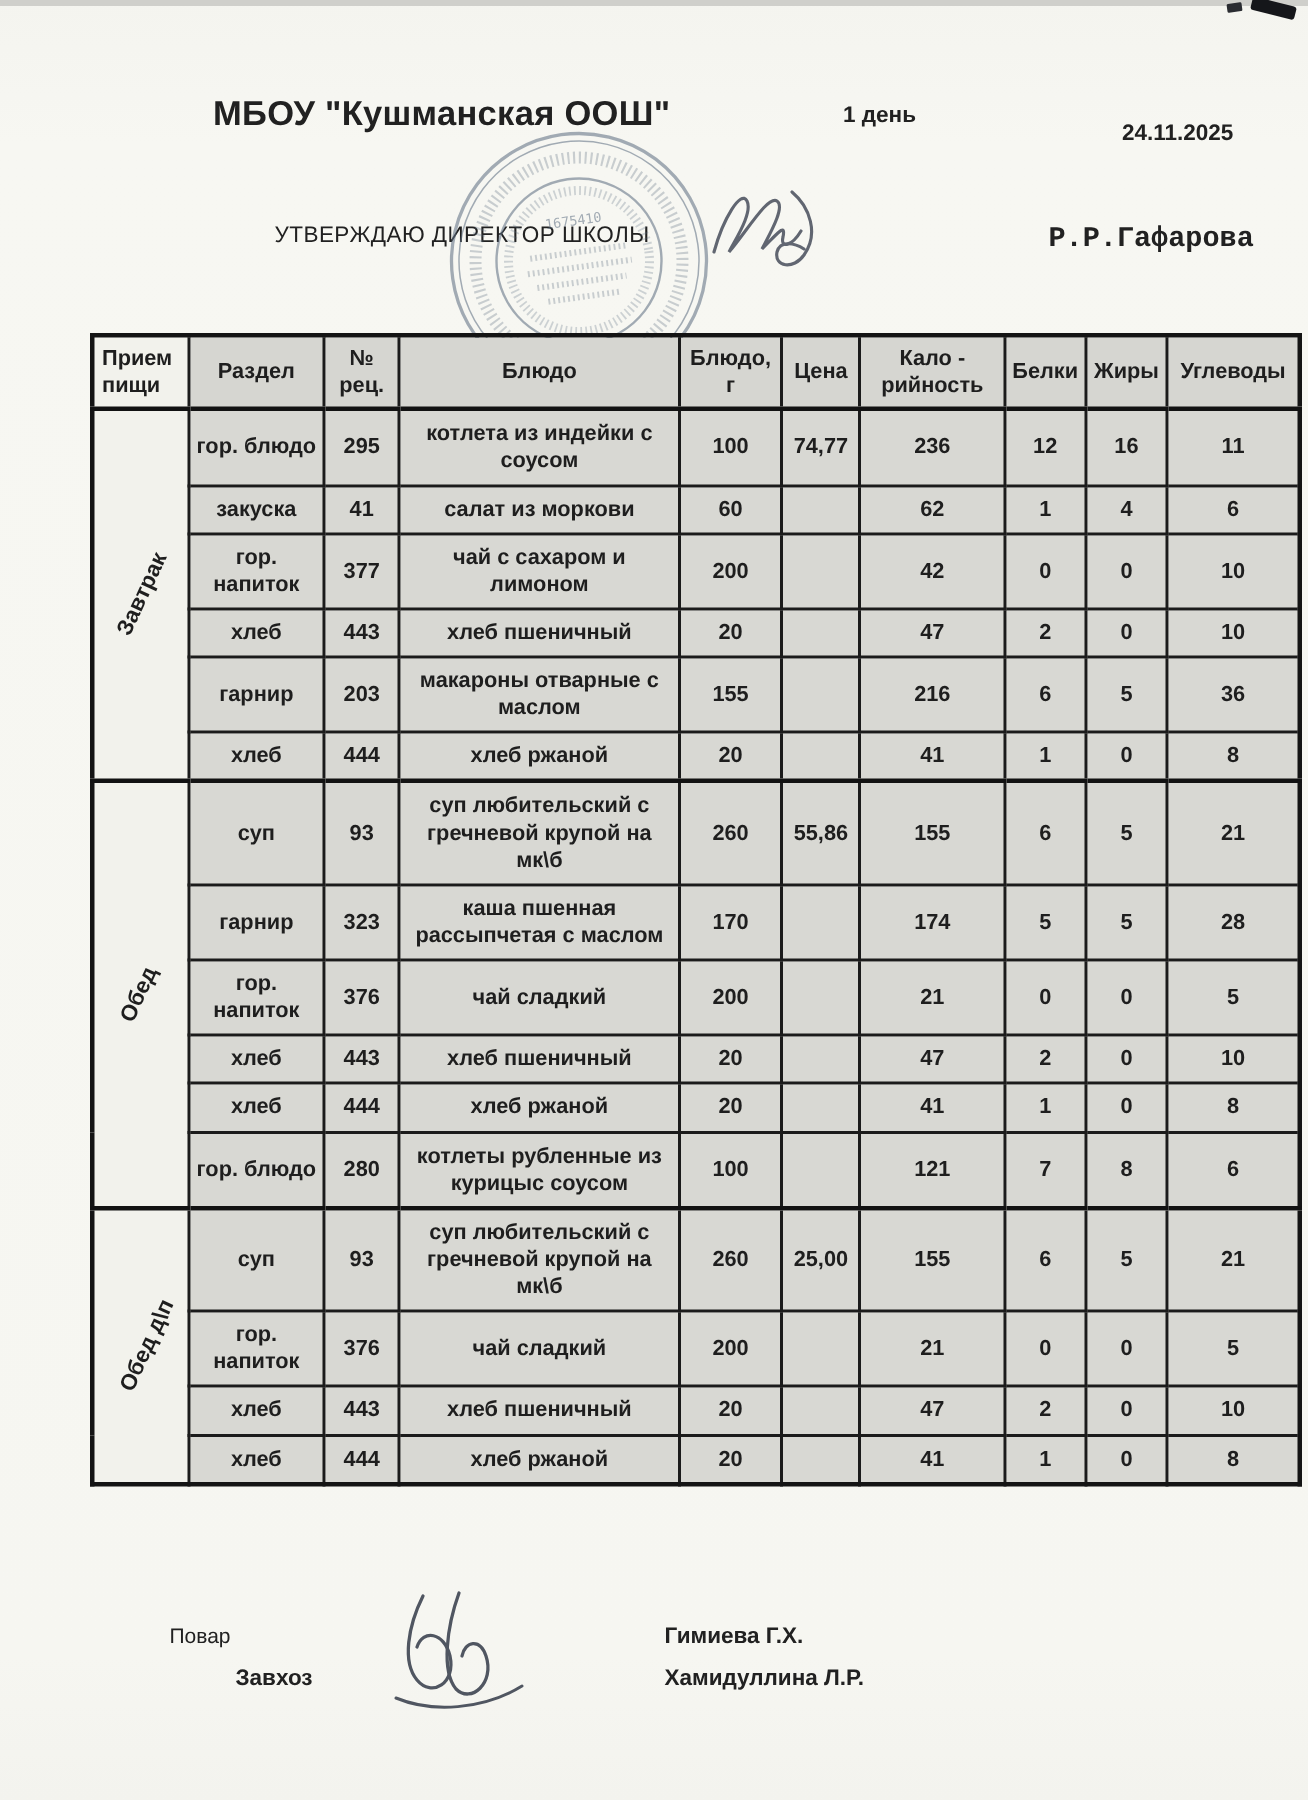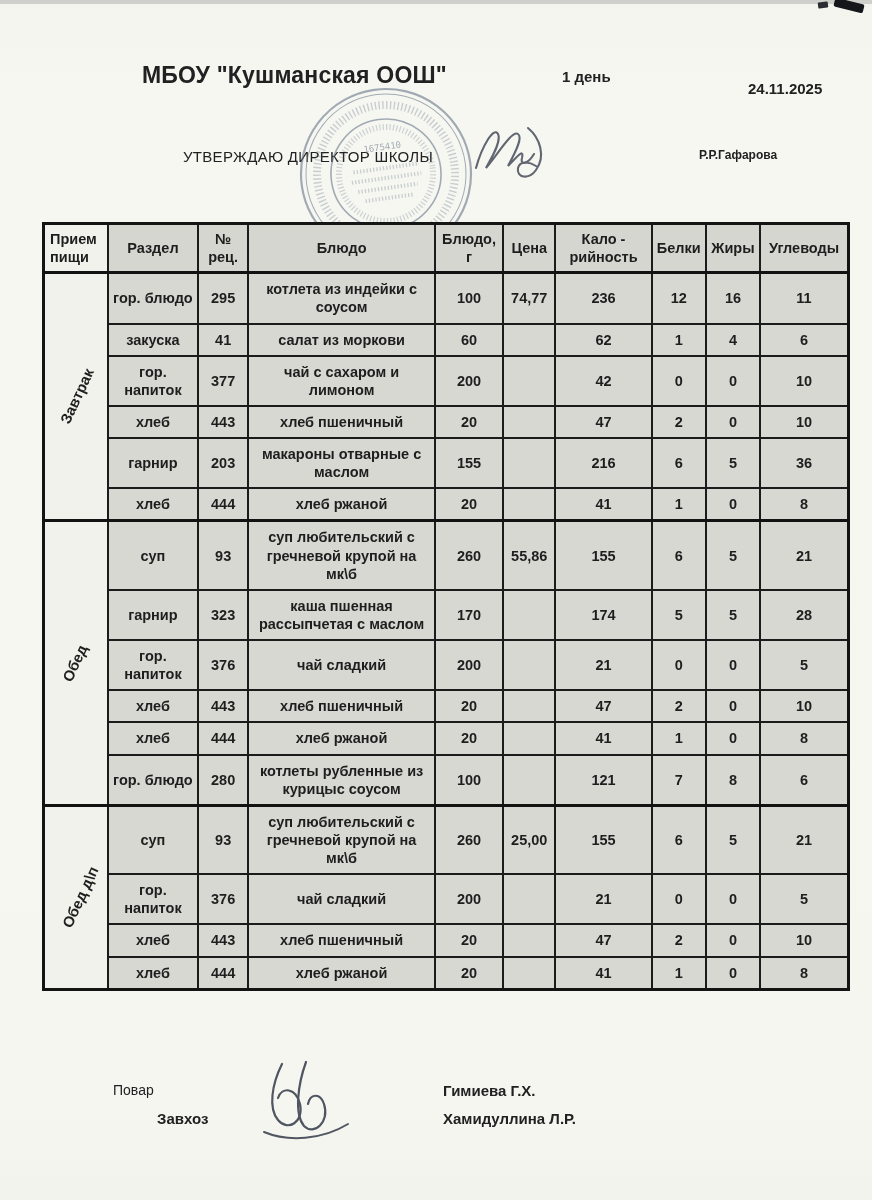--- a/index.html
+++ b/index.html
@@ -9,27 +9,27 @@
     font-family:"Liberation Sans", sans-serif; color:#212121; overflow:hidden;
   }
   .top-strip { position:absolute; left:0; top:0; width:100%; height:4px; background:#cfcfcb; }
   .corner-mark-1 { position:absolute; right:8px; top:1px; width:30px; height:9px; background:#15161a; transform:rotate(14deg); border-radius:2px; }
   .corner-mark-2 { position:absolute; right:44px; top:2px; width:10px; height:6px; background:#2a2c31; transform:rotate(-8deg); border-radius:1px; }
 
   .school-title { position:absolute; left:142px; top:62px; font-size:23px; font-weight:bold; letter-spacing:.2px; }
   .day-label    { position:absolute; left:562px; top:68px; font-size:15px; font-weight:bold; }
   .doc-date     { position:absolute; left:716px; top:80px; font-size:15px; font-weight:bold;margin-left:32px; }
   .approval     { position:absolute; left:183px; top:148px; font-size:15px; font-weight:normal; letter-spacing:.3px; }
-  .director     { position:absolute; left:699px; top:148px; font-size:12px; font-weight:bold; }
+  .director     { position:absolute; left:699px; top:148px; font-size:19px; font-weight:bold;font-family:Liberation Mono, monospace; }
 
   .stamp { position:absolute; left:296px; top:84px; width:180px; height:180px; opacity:.55; }
   .sig-director { position:absolute; left:466px; top:114px; width:96px; height:74px; opacity:.8; }
   .sig-staff { position:absolute; left:248px; top:1056px; width:115px; height:92px; opacity:.85; }
 
-  .menu-table-wrap { position:absolute; left:42px; top:222px; width:776px; }
+  .menu-table-wrap { position:absolute; left:60px; top:222px; width:776px; }
   table.menu {
     border-collapse:collapse; table-layout:fixed; width:808px;
     font-size:14.5px; font-weight:bold; color:#1e1e1e;
     border:3px solid #141414;
   }
   table.menu th, table.menu td {
     border:2px solid #1b1b1b; background:#d8d8d3;
     text-align:center; vertical-align:middle; line-height:1.25;
     padding:6px 3px; overflow:hidden;
   }

